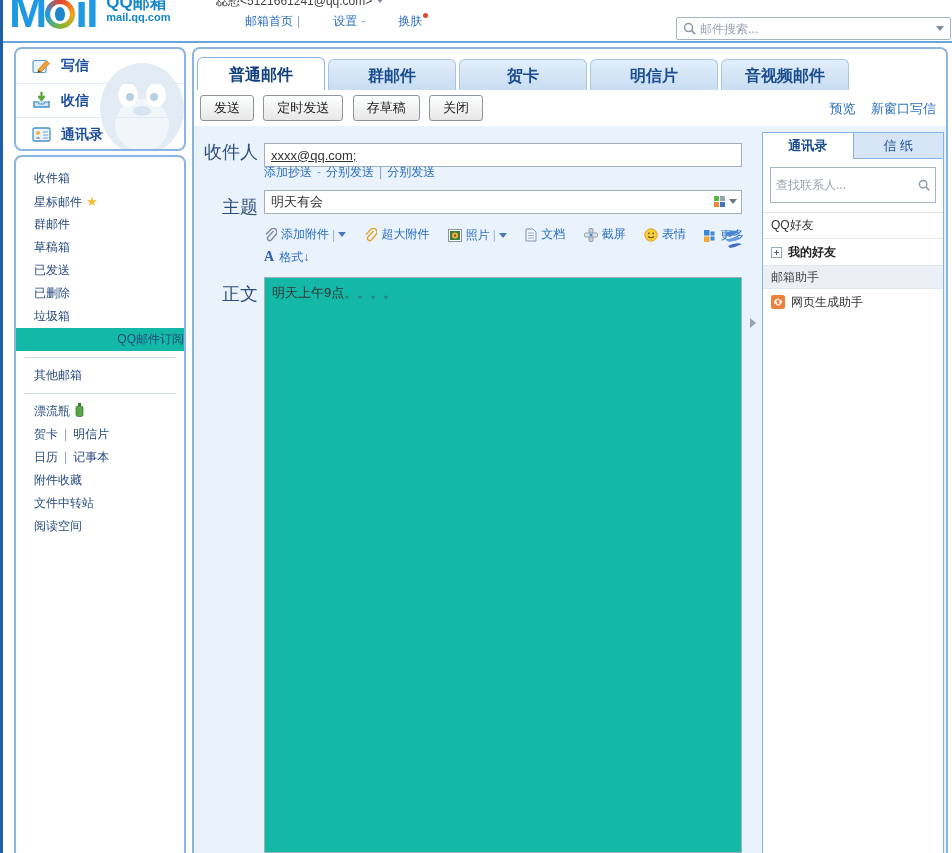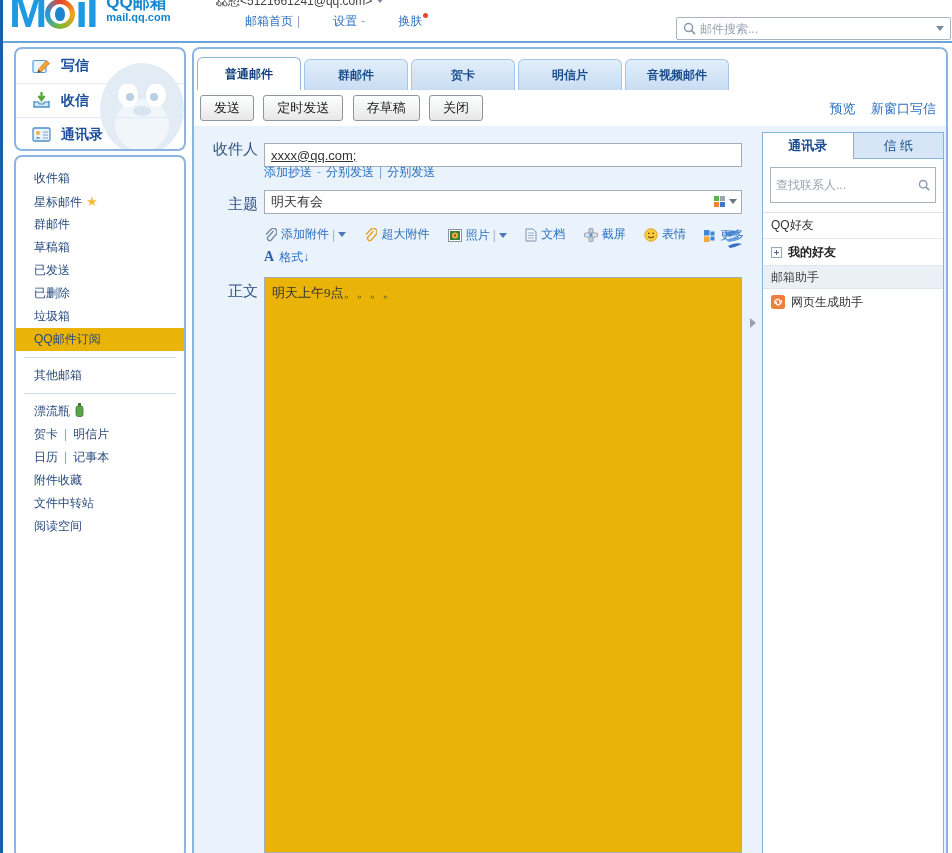--- a/index.html
+++ b/index.html
@@ -36,56 +36,56 @@
   
   .side-box { position:absolute; left:14px; width:172px; background:#fff; border:2px solid #8ab4e1; border-radius:8px; overflow:hidden; }
   .box-actions { top:47px; height:104px; }
   .action-row { position:relative; height:34px; display:flex; align-items:center; padding-left:16px; cursor:pointer; z-index:2; }
   .action-row + .action-row { border-top:1px solid #e2ebf5; }
   .action-row .lbl { font-size:14px; font-weight:bold; color:#1d4f9e; margin-left:10px; }
   .penguin-mark { position:absolute; right:-16px; top:6px; z-index:1; opacity:.8; }
 
   .box-folders { top:155px; height:704px; padding-top:10px; }
   .f-row { height:23px; line-height:23px; padding-left:18px; color:#274a7e; cursor:pointer; white-space:nowrap; }
-  .f-row.active { background:#eab308; }
+  .f-row.active { background:#14b8a6;text-align:right; }
   .f-row .star { color:#f7b832; font-size:13px; margin-left:4px; }
   .f-sep { border-top:1px solid #cfdeee; margin:6px 8px; }
   .f-split { color:#8aa0c0; margin:0 6px; }
   .bottle { display:inline-block; margin-left:5px; vertical-align:-2px; }
 
   
   .main-box { position:absolute; left:192px; top:47px; width:756px; height:806px; border:2px solid #8ab4e1; border-bottom:none; border-radius:8px 8px 0 0; background:#fff; overflow:hidden; display:flex; flex-direction:column; }
   .tabstrip { height:41px; background:#fff; padding:8px 0 0 3px; white-space:nowrap; }
-  .mtab { display:inline-block; width:104px; height:31px; line-height:31px; margin-right:3px; text-align:center; font-size:12px; font-weight:bold; color:#1a4d8f; background:linear-gradient(#e2eefb,#c8ddf2); border:1px solid #a6c6e6; border-bottom:none; border-radius:6px 6px 0 0; cursor:pointer; vertical-align:bottom; }
+  .mtab { display:inline-block; width:128px; height:31px; line-height:31px; margin-right:3px; text-align:center; font-size:16px; font-weight:bold; color:#1a4d8f; background:linear-gradient(#e2eefb,#c8ddf2); border:1px solid #a6c6e6; border-bottom:none; border-radius:6px 6px 0 0; cursor:pointer; vertical-align:bottom; }
   .mtab.active { background:#fff; border-color:#8ab4e1; color:#123f7e; height:33px; line-height:33px; }
   .cmd-toolbar { height:36px; background:#fff; padding:5px 10px 0 6px; }
   .btn { display:inline-block; padding:3px 13px; margin-right:6px; font-size:13px; color:#222; background:linear-gradient(#feffff,#e7e7e7); border:1px solid #8e959c; border-radius:3px; cursor:pointer; }
   .cmd-links { float:right; margin-top:5px; font-size:13px; }
   .cmd-links a { color:#2a6fc0; text-decoration:none; margin-left:12px; cursor:pointer; }
 
   .content { position:relative; flex:1; background:#eaf2fb; }
-  .form-label { position:absolute; width:60px; text-align:right; font-size:15px; color:#2f4f80; }
+  .form-label { position:absolute; width:60px; text-align:right; font-size:18px; color:#2f4f80; }
   .txt-input { position:absolute; left:70px; width:478px; height:24px; border:1px solid #a3aeb9; background:#fff; font-size:13px; color:#333; padding:2px 6px; outline:none; font-family:"Liberation Sans",sans-serif; }
   .cc-links { position:absolute; left:70px; top:38px; font-size:12px; color:#2a6fc0; }
   .cc-links a { color:#2a6fc0; text-decoration:none; cursor:pointer; }
   .cc-links .sep { color:#7f9fce; margin:0 5px; }
   .subj-wrap { position:absolute; left:70px; top:64px; width:478px; height:24px; }
   .subj-wrap input { width:100%; height:24px; border:1px solid #a3aeb9; background:#fff; font-size:13px; color:#333; padding:2px 28px 2px 6px; outline:none; font-family:"Liberation Sans",sans-serif; }
   .subj-icon { position:absolute; right:5px; top:6px; cursor:pointer; display:flex; align-items:center; }
 
   .attach-bar { position:absolute; left:70px; top:100px; font-size:12px; color:#2a6fc0; white-space:nowrap; }
   .attach-item { display:inline-flex; align-items:center; margin-right:15px; cursor:pointer; }
   .attach-item .ic { margin-right:4px; display:inline-flex; }
   .attach-item .pipe { color:#9ab2d2; margin:0 3px; }
   .tri-dn { display:inline-block; width:0; height:0; border-left:4px solid transparent; border-right:4px solid transparent; border-top:5px solid #4a77b8; }
   .format-bar { position:absolute; left:70px; top:123px; font-size:12px; color:#2a6fc0; cursor:pointer; }
   .format-a { font-weight:bold; font-size:14px; color:#2a5fae; margin-right:5px; font-family:"Liberation Serif",serif; }
   .pinwheel { position:absolute; left:528px; top:102px; }
 
-  .body-area { position:absolute; left:70px; top:151px; width:478px; height:576px; border:1px solid #a3aeb9; background:#eab308; font-size:13px; color:#333; padding:5px 7px; resize:none; outline:none; font-family:Liberation Serif, serif; line-height:1.5; }
+  .body-area { position:absolute; left:70px; top:151px; width:478px; height:576px; border:1px solid #a3aeb9; background:#14b8a6; font-size:13px; color:#333; padding:5px 7px; resize:none; outline:none; font-family:Liberation Sans, sans-serif; line-height:1.5; }
   .collapse-handle { position:absolute; left:556px; top:192px; width:0; height:0; border-top:5px solid transparent; border-bottom:5px solid transparent; border-left:6px solid #9aa2ac; cursor:pointer; }
 
   
   .panel { position:absolute; left:568px; top:6px; width:182px; height:722px; background:#fff; border:1px solid #86b2e0; }
   .panel-tabs { display:flex; height:26px; }
   .ptab { flex:1; text-align:center; line-height:25px; font-size:13px; color:#1a4d8f; cursor:pointer; background:#d6e6f6; border-bottom:1px solid #86b2e0; }
   .ptab.active { background:#fff; font-weight:bold; border-bottom:none; border-right:1px solid #86b2e0; }
   .panel-search { padding:8px 7px 9px 7px; border-bottom:1px solid #dfe3e8; }
   .panel-search .box { display:flex; align-items:center; height:36px; border:1px solid #a9b4c2; background:#fff; padding:0 5px; }
   .panel-search input { flex:1; border:none; outline:none; font-size:12px; color:#333; font-family:"Liberation Sans",sans-serif; min-width:0; }

